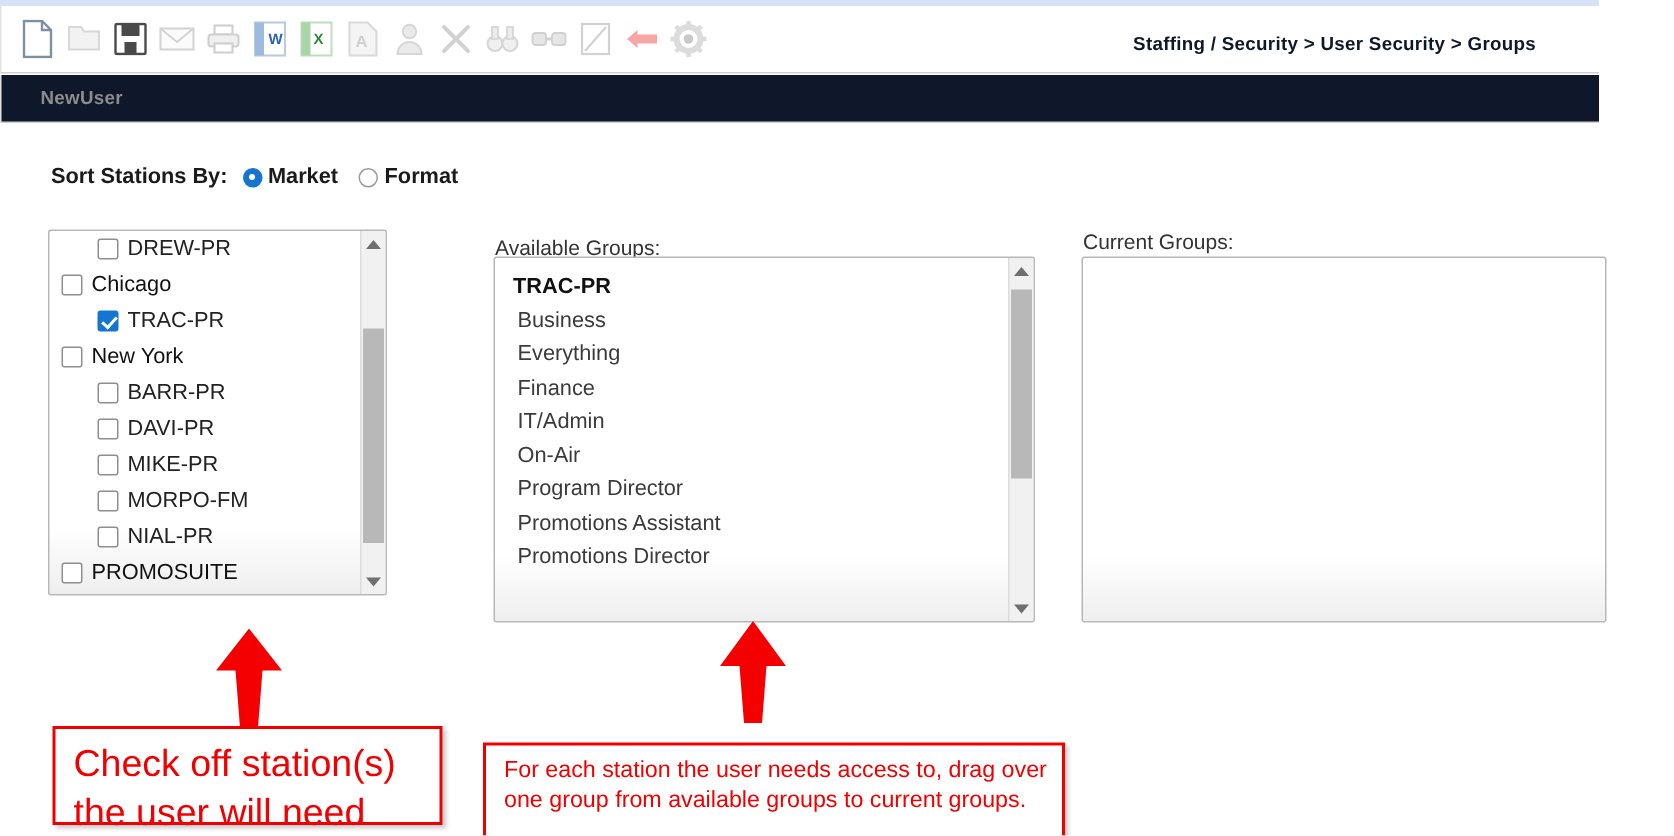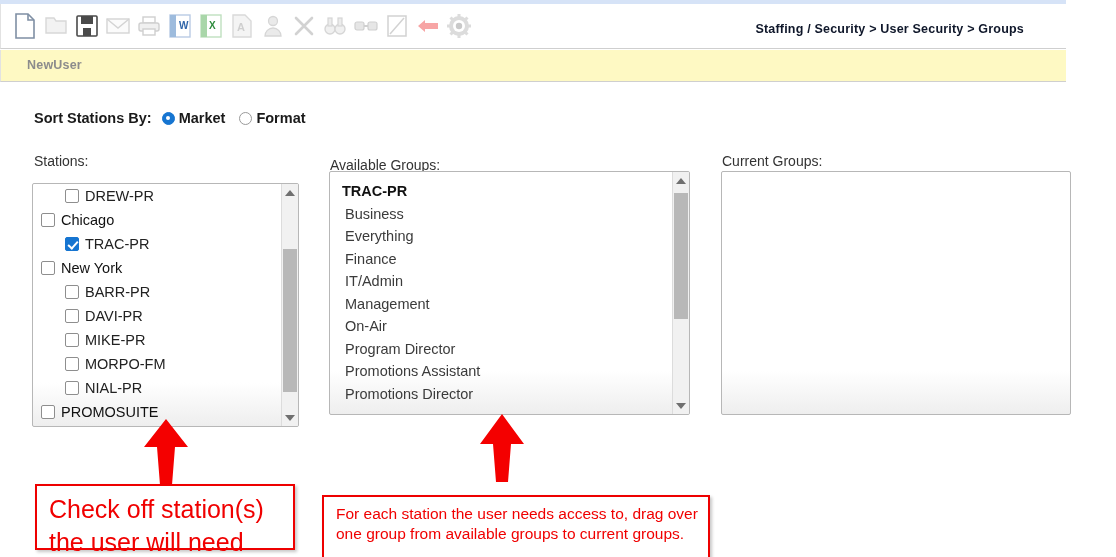--- a/index.html
+++ b/index.html
@@ -55,21 +55,21 @@
     color: #0f172a;
     letter-spacing: 0.2px;
     white-space: nowrap;
   }
 
   
   .tabbar {
     position: absolute;
     left: 0; top: 50px;
     width: 1066px; height: 32px;
-    background: #fef9c3;
+    background: #0f172a;
     border-left: 1px solid #e2e2e2;
     border-bottom: 1px solid #cfcfcf;
   }
   .tab-label {
     position: absolute;
     left: 26px; top: 8px;
     font-size: 12.5px;
     font-weight: bold;
     color: #8c8c8c;
     letter-spacing: 0.2px;
@@ -375,21 +375,21 @@
       <span>Market</span>
     </label>
 
     <label class="radio-opt">
       <span class="radio-dot"></span>
       <span>Format</span>
     </label>
   </div>
 
   <div class="panel-label" style="left:34px; top:153px;">Stations:</div>
-  <div class="listbox" style="left:32px; top:183px; width:267px; height:244px;">
+  <div class="listbox" style="left:32px; top:153px; width:226px; height:244px;">
     <div class="list-inner" style="right:18px;" id="stations-list">
         <div class="st-row child">
           <span class="cbox"></span>
           <span>DREW-PR</span>
         </div>
         <div class="st-row group">
           <span class="cbox"></span>
           <span>Chicago</span>
         </div>
         <div class="st-row child">
@@ -437,21 +437,20 @@
   </div>
 
   <div class="panel-label" style="left:330px; top:157px;">Available Groups:</div>
   <div class="listbox" style="left:329px; top:171px; width:361px; height:244px;">
     <div class="list-inner" style="right:18px; padding-top:8px;" id="avail-list">
         <div class="gp-row header">TRAC-PR</div>
         <div class="gp-row">Business</div>
         <div class="gp-row">Everything</div>
         <div class="gp-row">Finance</div>
         <div class="gp-row">IT/Admin</div>
-        <div class="gp-row">Management</div>
         <div class="gp-row">On-Air</div>
         <div class="gp-row">Program Director</div>
         <div class="gp-row">Promotions Assistant</div>
         <div class="gp-row">Promotions Director</div>
       </div>
     <div class="sbar">
       <div class="sbtn up">
           <div class="arrow-up"></div>
         </div>
       <div class="thumb" id="avail-thumb" style="top: 21.2px; height: 126px;"></div>

